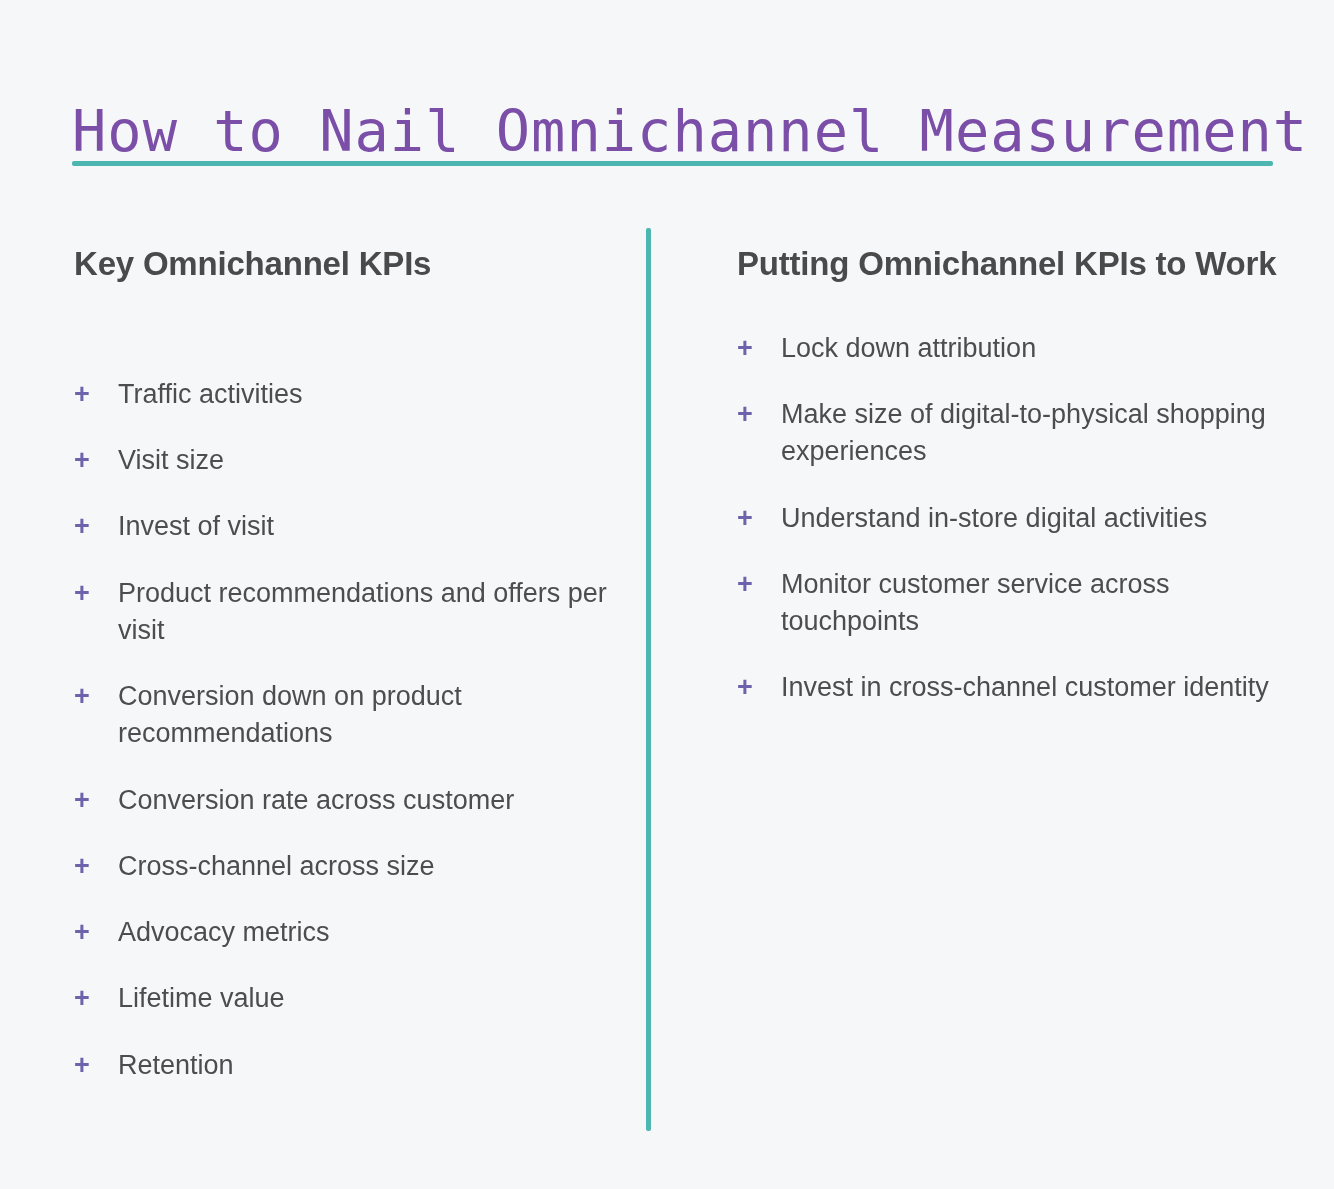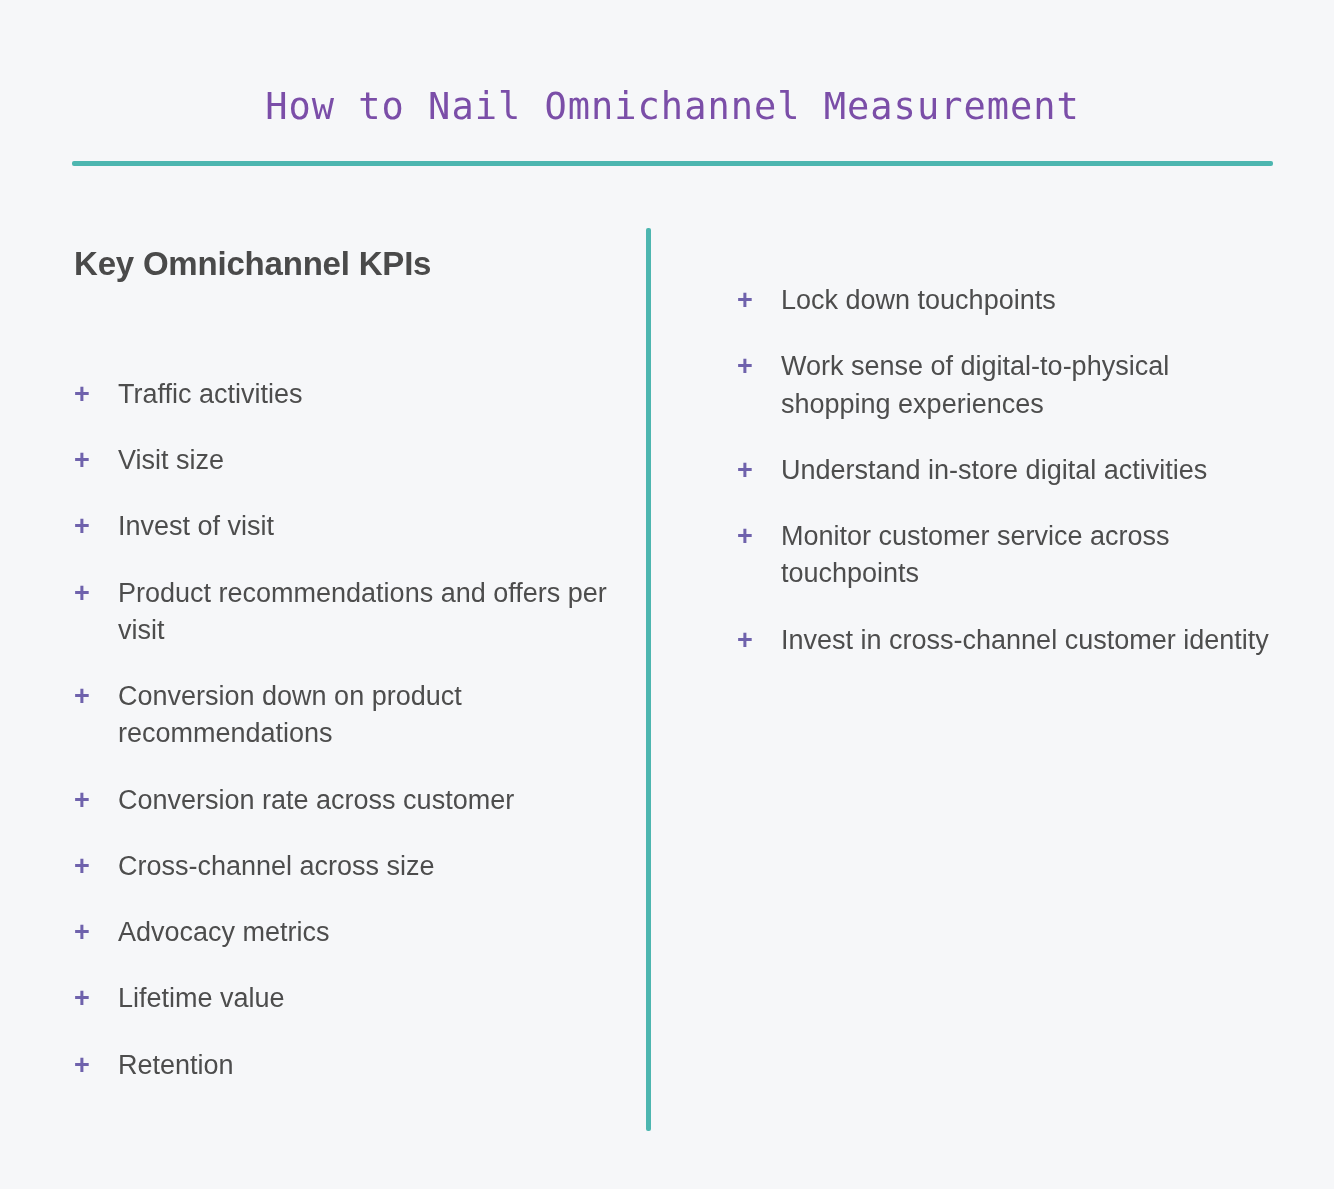--- a/index.html
+++ b/index.html
@@ -22,21 +22,21 @@
   }
 
   
   .title {
     position: absolute;
     left: 72px;
     top: 62px;
     width: 1201px;
     text-align: center;
     font-family: "DejaVu Sans Mono", "Liberation Mono", monospace;
-    font-size: 37px;
+    font-size: 57px;
     font-weight: 400;
     letter-spacing: 1px;
     color: #7b4ea8;
     white-space: nowrap;
     line-height: 1.1;
   }
 
   .title-rule {
     position: absolute;
     left: 72px;
@@ -165,28 +165,29 @@
         <span class="kpi-text">Lifetime value</span>
       </li>
       <li class="kpi-item">
         <span class="kpi-marker">+</span>
         <span class="kpi-text">Retention</span>
       </li>
     </ul>
   </div>
 
   <div class="col col-right">
+    <h2 class="col-heading">Putting Omnichannel KPIs to Work</h2>
     <ul class="kpi-list">
       <li class="kpi-item">
         <span class="kpi-marker">+</span>
-        <span class="kpi-text">Lock down touchpoints</span>
-      </li>
-      <li class="kpi-item">
-        <span class="kpi-marker">+</span>
-        <span class="kpi-text">Work sense of digital-to-physical shopping experiences</span>
+        <span class="kpi-text">Lock down attribution</span>
+      </li>
+      <li class="kpi-item">
+        <span class="kpi-marker">+</span>
+        <span class="kpi-text">Make size of digital-to-physical shopping experiences</span>
       </li>
       <li class="kpi-item">
         <span class="kpi-marker">+</span>
         <span class="kpi-text">Understand in-store digital activities</span>
       </li>
       <li class="kpi-item">
         <span class="kpi-marker">+</span>
         <span class="kpi-text">Monitor customer service across touchpoints</span>
       </li>
       <li class="kpi-item">

